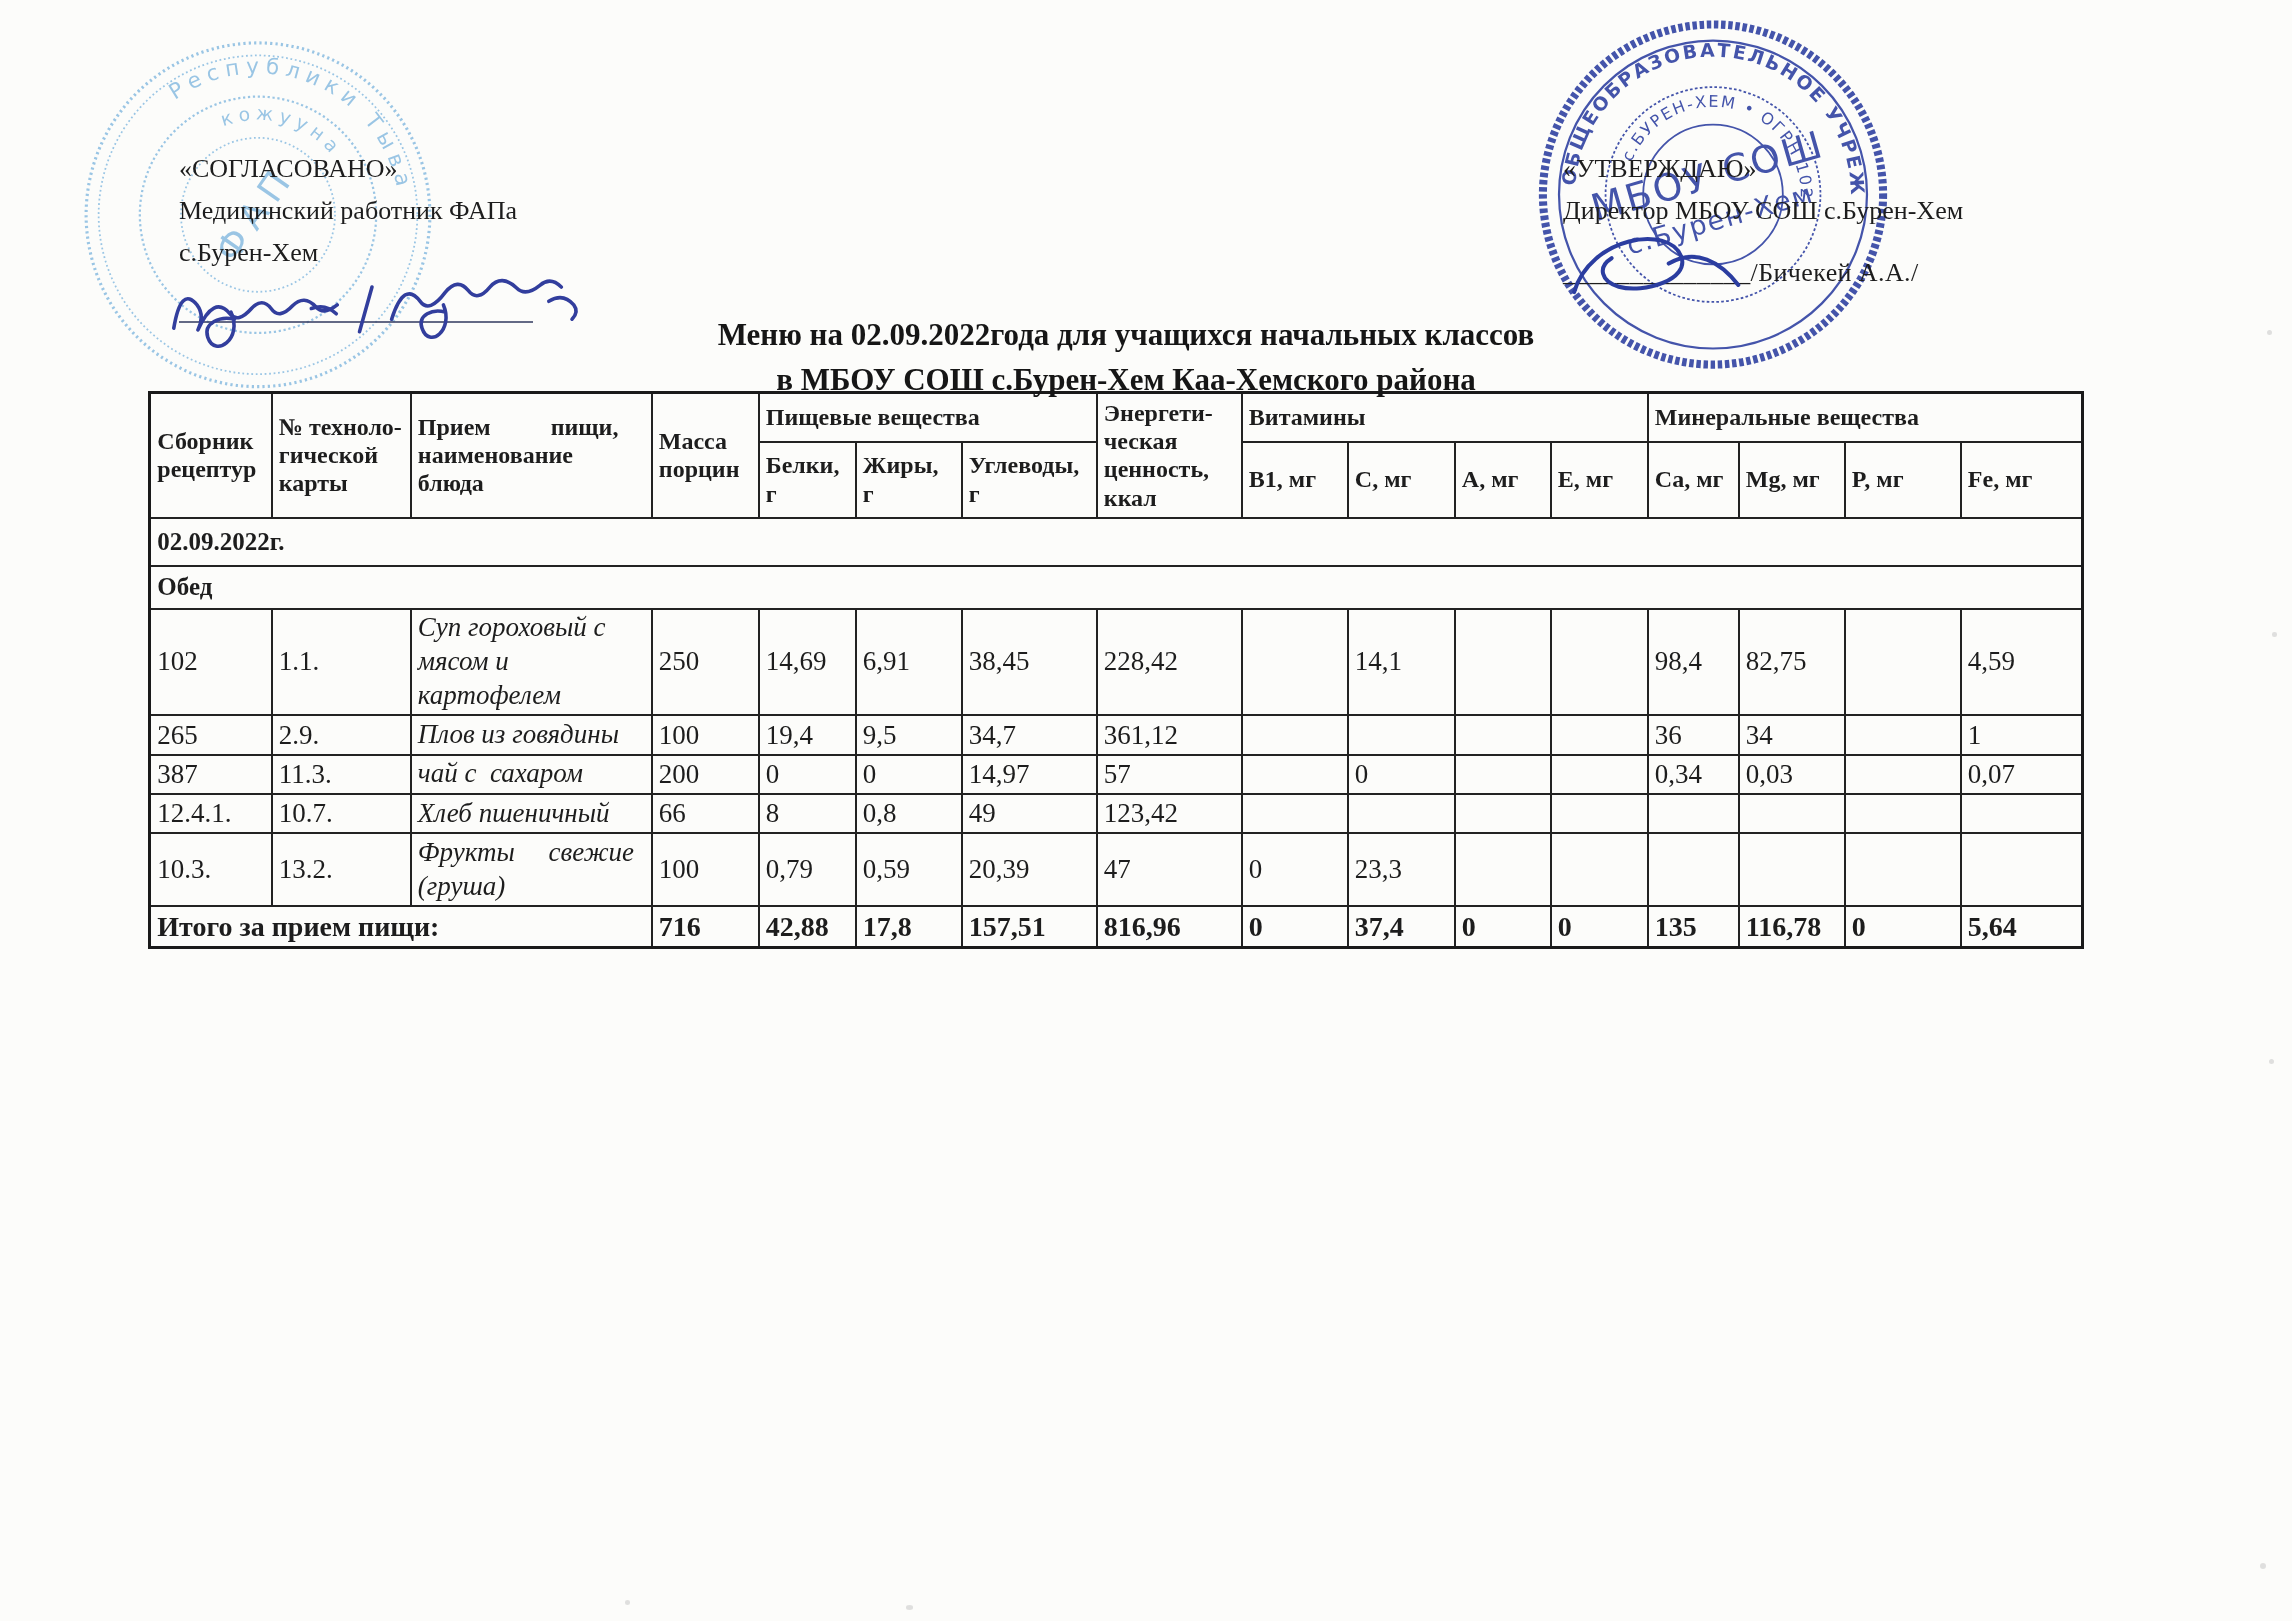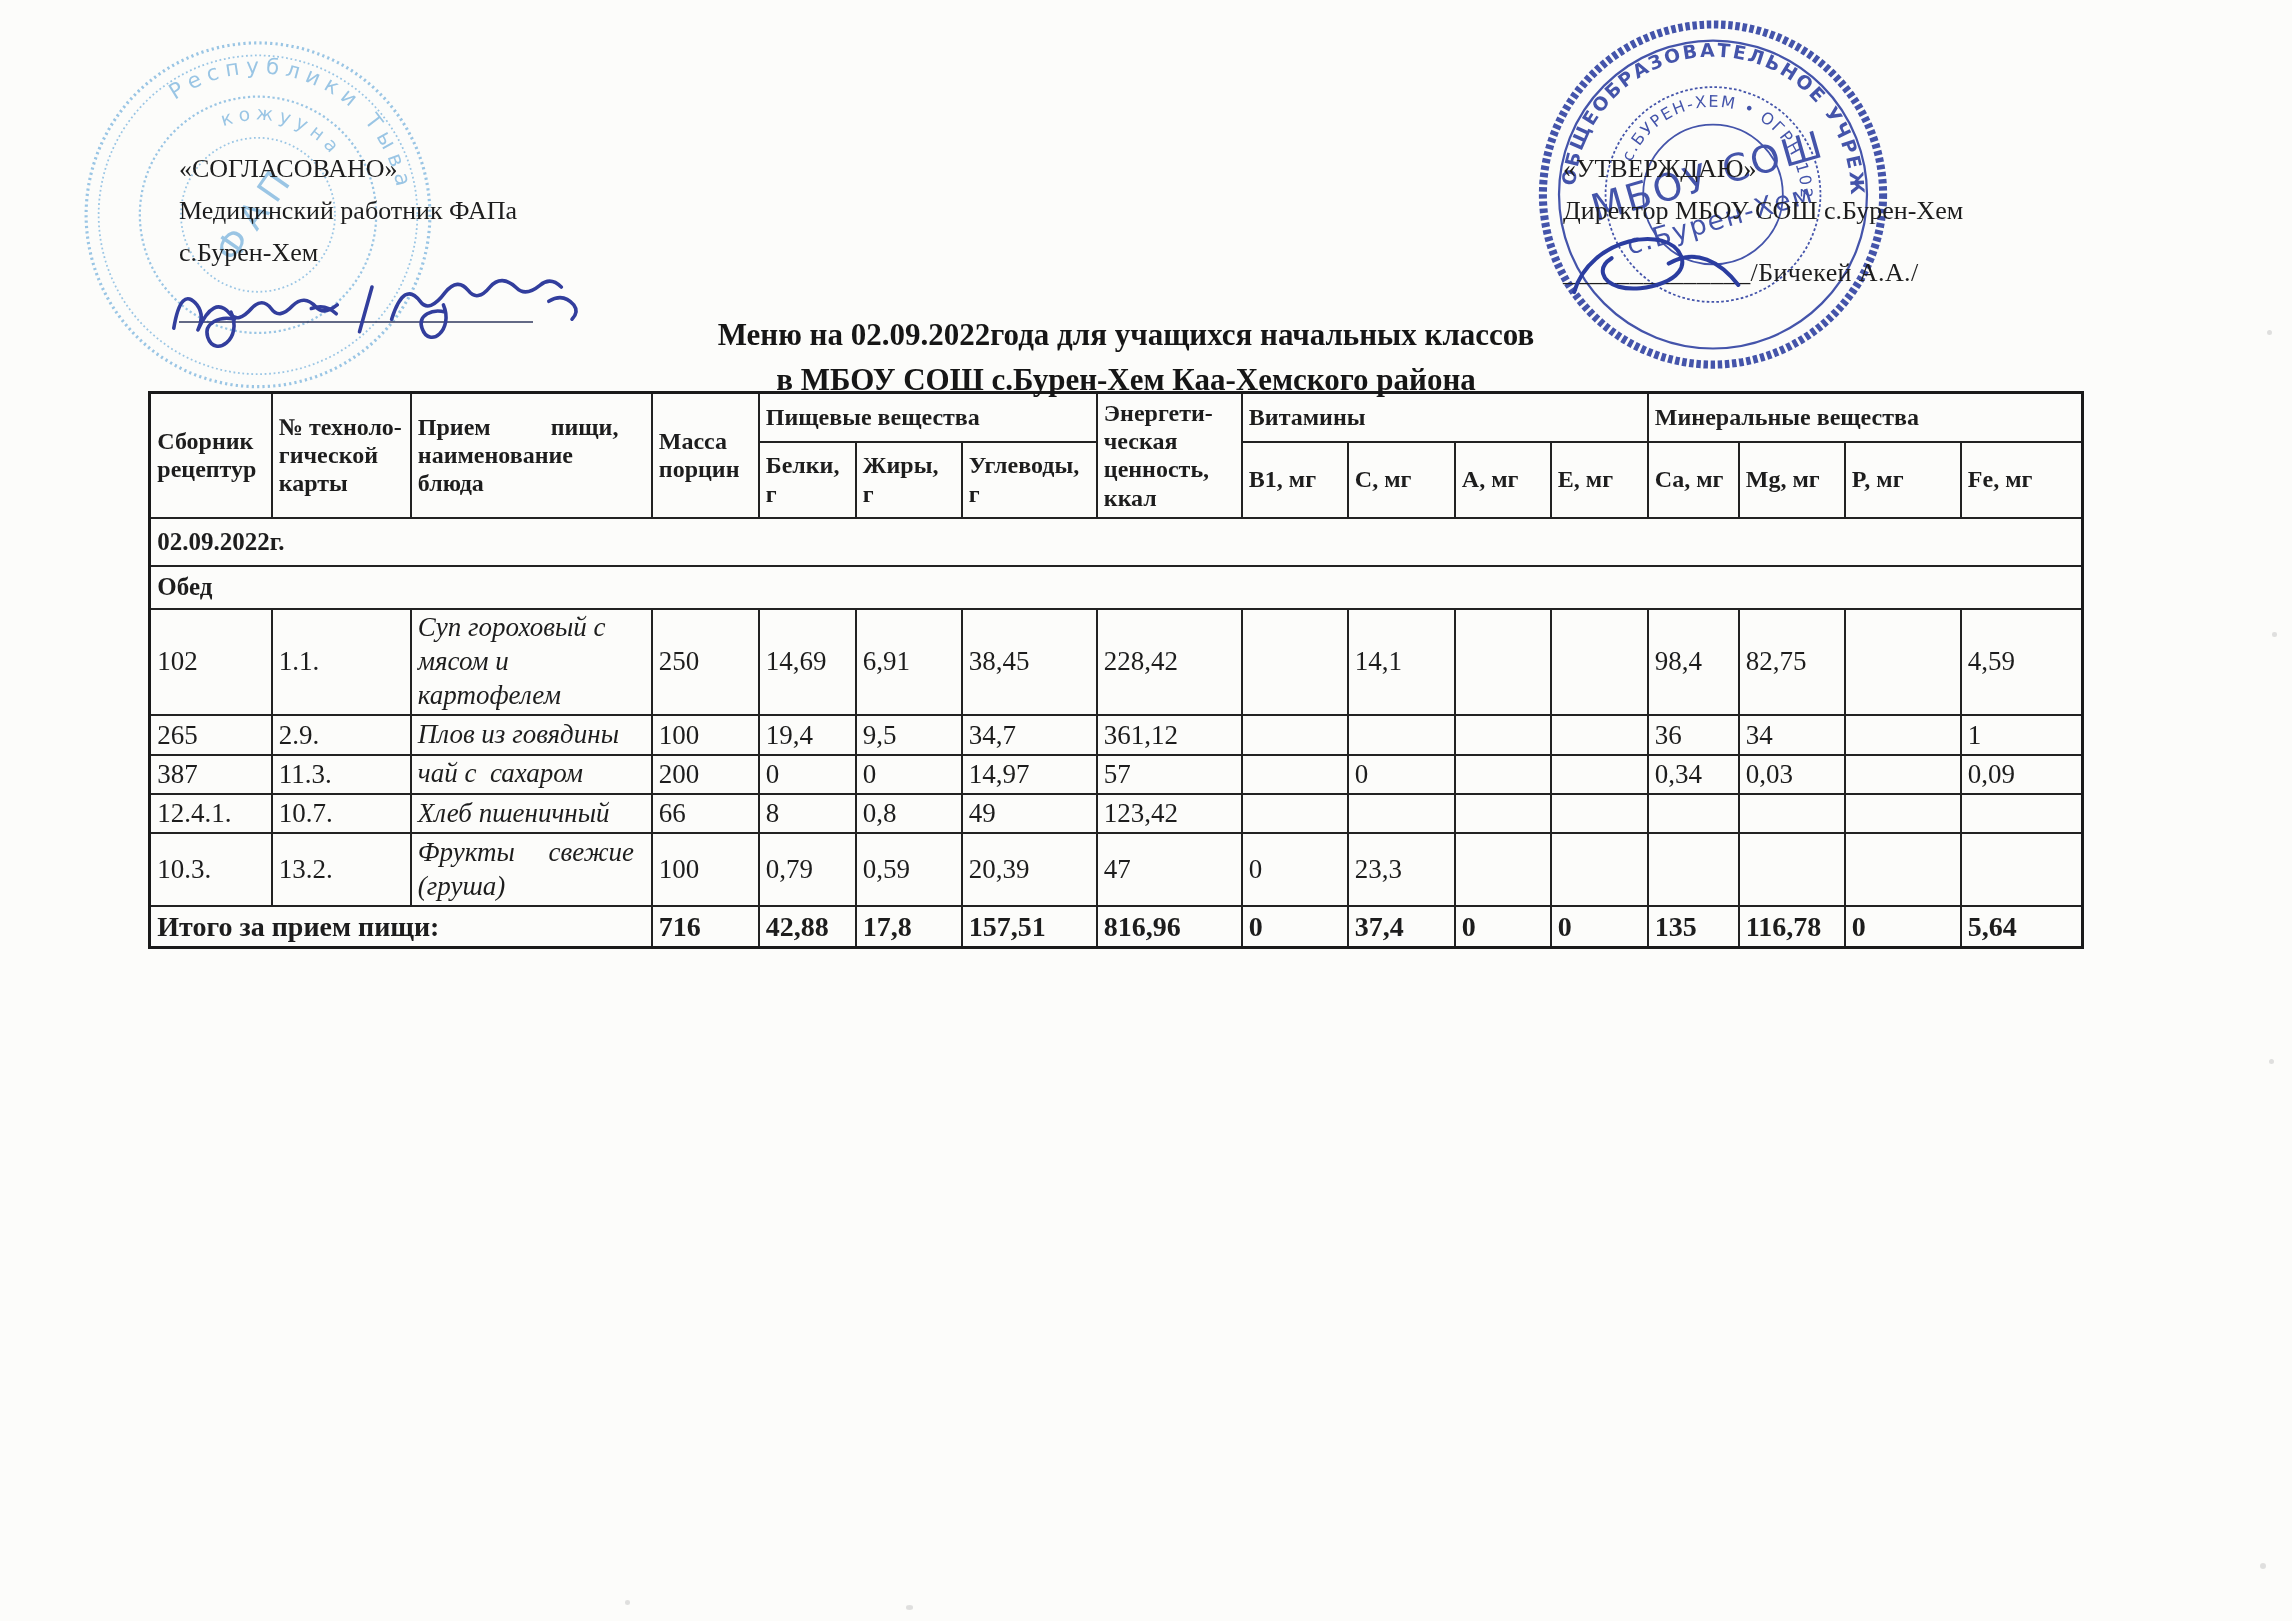--- a/index.html
+++ b/index.html
@@ -237,21 +237,21 @@
     <td>0</td>
     <td>14,97</td>
     <td>57</td>
     <td></td>
     <td>0</td>
     <td></td>
     <td></td>
     <td>0,34</td>
     <td>0,03</td>
     <td></td>
-    <td>0,09</td>
+    <td>0,07</td>
   </tr>
   <tr style="height:38px;">
     <td>12.4.1.</td>
     <td>10.7.</td>
     <td class="cell-dish">Хлеб пшеничный</td>
     <td>66</td>
     <td>8</td>
     <td>0,8</td>
     <td>49</td>
     <td>123,42</td>

